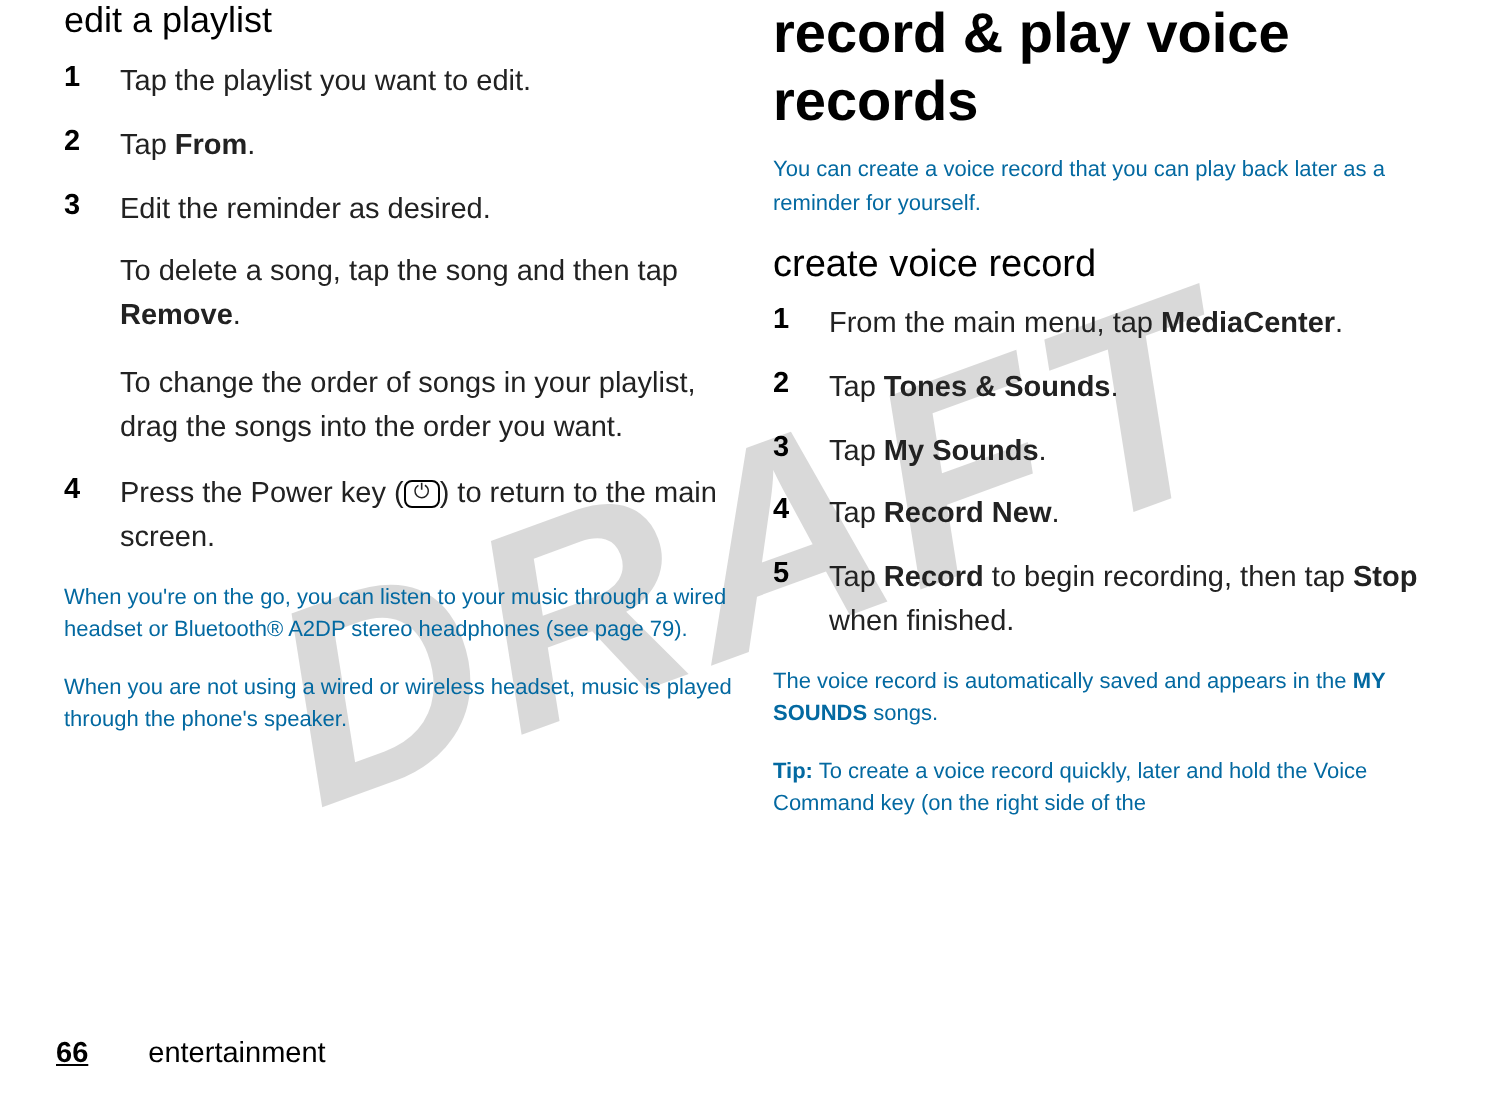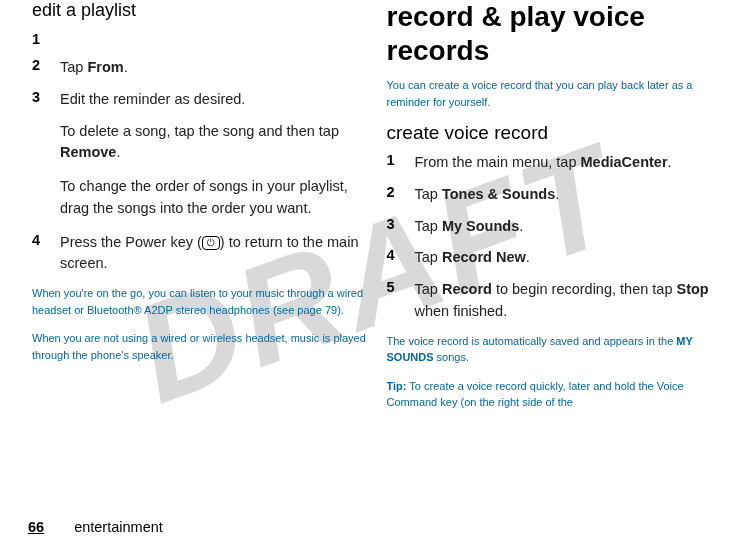--- a/index.html
+++ b/index.html
@@ -124,20 +124,21 @@
 <body>
 
 <div class="watermark">DRAFT</div>
 
 <div class="content">
   <div class="column">
     <div class="section-title-small">edit a playlist</div>
 
     <div class="step">
       <div class="step-num">1</div>
+      <div class="step-text">Tap the playlist you want to edit.</div>
     </div>
 
     <div class="step">
       <div class="step-num">2</div>
       <div class="step-text">
         <span>Tap </span><span class="bold">From</span><span>.</span>
       </div>
     </div>
 
     <div class="step">

